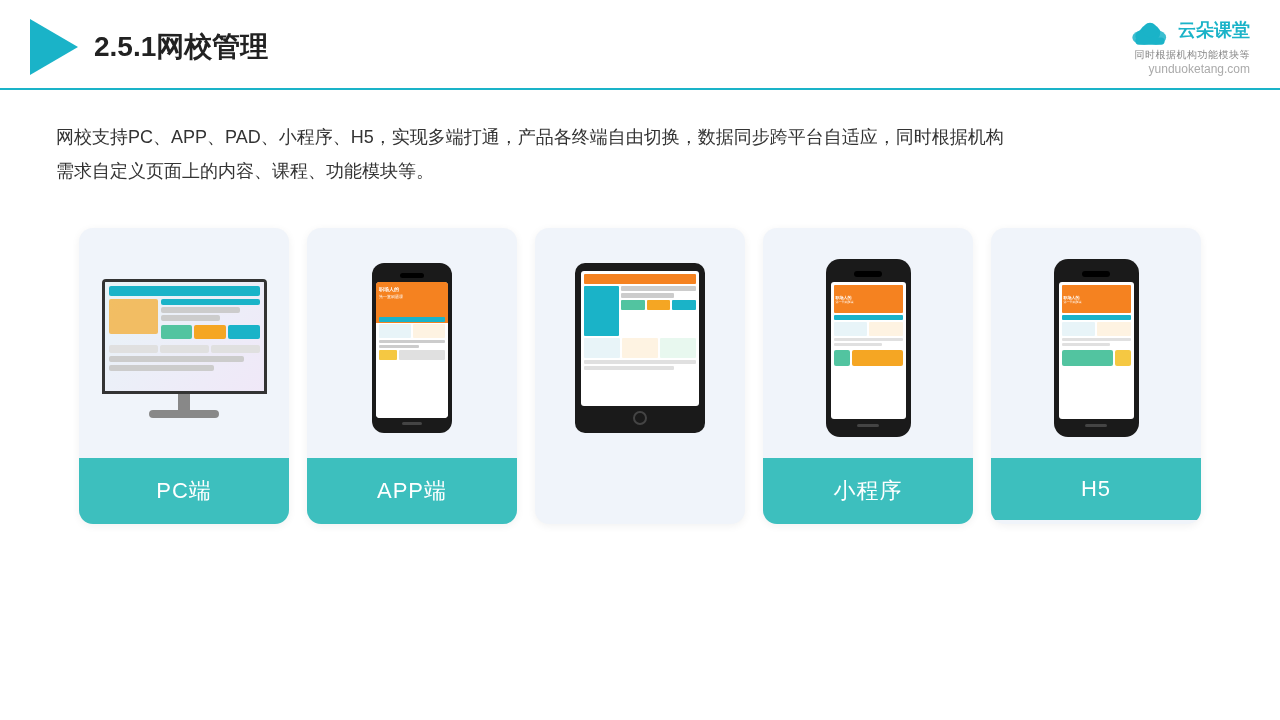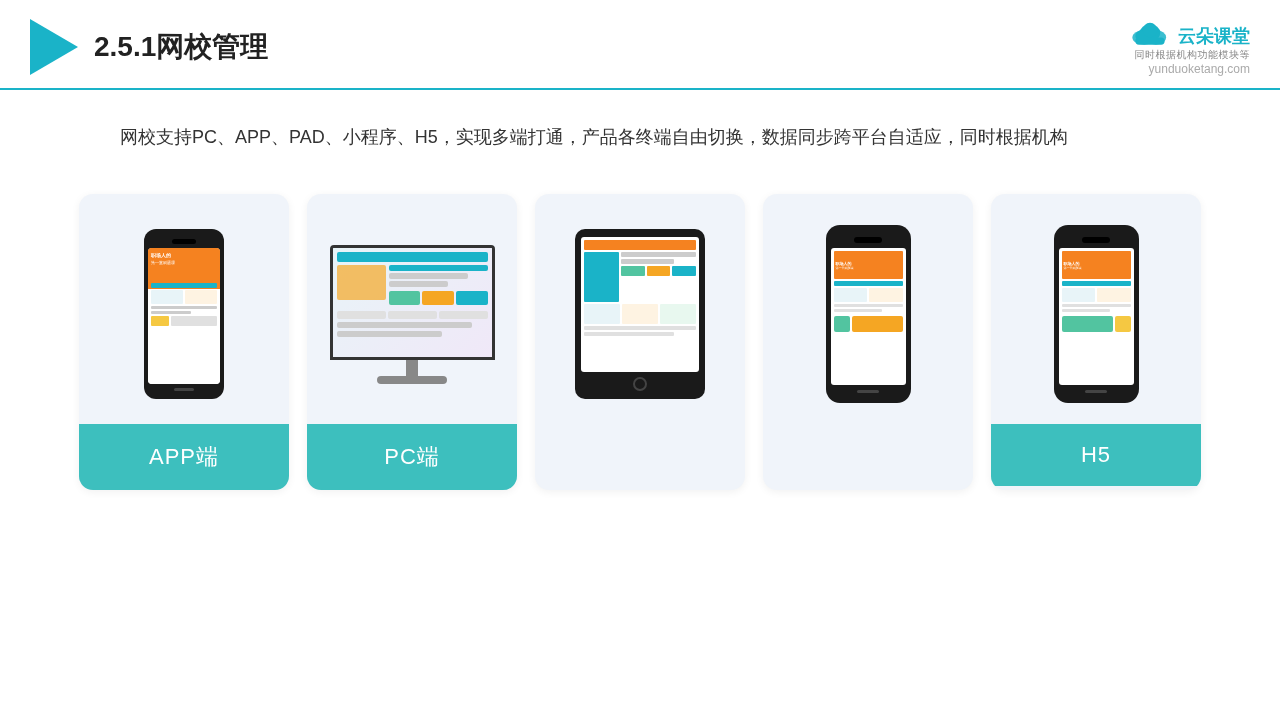--- a/index.html
+++ b/index.html
@@ -37,21 +37,21 @@
       font-weight: bold;
       color: #222;
     }
     .header-right {
       display: flex;
       flex-direction: column;
       align-items: flex-end;
     }
     .brand-logo {
       display: flex;
-      align-items: flex-end;
+      align-items: flex-start;
       gap: 6px;
     }
     .cloud-icon-svg {
       width: 44px;
       height: 30px;
     }
     .brand-text {
       font-size: 18px;
       color: #1ab3c8;
       font-weight: bold;
@@ -62,21 +62,21 @@
       text-align: right;
       letter-spacing: 0.5px;
     }
     .brand-url {
       font-size: 12px;
       color: #aaa;
     }
 
     
     .description {
-      padding: 30px 80px 10px 120px;
+      padding: 30px 80px 10px 56px;
       font-size: 18px;
       color: #333;
       line-height: 1.9;
     }
 
     
     .cards-container {
       display: flex;
       gap: 18px;
       padding: 20px 60px 30px 60px;
@@ -323,54 +323,24 @@
     </div>
     <div class="brand-sub">
       <span>同时根据机构</span><span>功能模块等</span>
     </div>
     <div class="brand-url">yunduoketang.com</div>
   </div>
 </div>
 
 <div class="description">
   <div>网校支持PC、APP、PAD、小程序、H5，实现多端打通，产品各终端自由切换，数据同步跨平台自适应，同时根据机构</div>
+  <div>需求自定义页面上的内容、课程、功能模块等。</div>
 </div>
 
 <div class="cards-container">
-
-  <div class="card">
-    <div class="card-image-area">
-      <div class="phone">
-        <div class="phone-notch"></div>
-        <div class="phone-screen">
-          <div class="phone-screen-content">
-            <div class="phone-screen-header" style="background:#f58220; padding:4px 3px; height:32px; display:flex; flex-direction:column; gap:2px;">
-              <div style="color:#fff; font-size:5px; font-weight:bold;">职场人的</div>
-              <div style="color:#fff; font-size:4px;">第一堂刷题课</div>
-            </div>
-            <div class="phone-screen-body">
-              <div class="phone-mini-bar" style="background:#1ab3c8; height:5px; margin-bottom:2px;"></div>
-              <div class="phone-mini-row">
-                <div class="phone-mini-block" style="height:14px; background:#e8f4f8;"></div>
-                <div class="phone-mini-block" style="height:14px; background:#fef3e2;"></div>
-              </div>
-              <div class="phone-mini-bar gray" style="height:3px; margin-bottom:2px;"></div>
-              <div class="phone-mini-bar gray half" style="height:3px; margin-bottom:2px;"></div>
-              <div class="phone-mini-row">
-                <div class="phone-mini-block" style="height:10px; background:#f5c842; flex:0 0 18px;"></div>
-                <div class="phone-mini-block" style="height:10px; background:#e0e0e0;"></div>
-              </div>
-            </div>
-          </div>
-        </div>
-        <div class="phone-home"></div>
-      </div>
-    </div>
-    <div class="card-label">APP端</div>
-  </div>
 
   <div class="card">
     <div class="card-image-area">
       <div class="monitor">
         <div class="monitor-screen">
           <div class="screen-content">
             <div class="screen-bar" style="background:#1ab3c8; height:10px;"></div>
             <div class="screen-row">
               <div class="screen-block" style="background:#f5a623; height:35px;"></div>
               <div style="flex:2; display:flex; flex-direction:column; gap:2px;">
@@ -395,20 +365,51 @@
         </div>
         <div class="monitor-base-neck"></div>
         <div class="monitor-base"></div>
       </div>
     </div>
     <div class="card-label">PC端</div>
   </div>
 
   <div class="card">
     <div class="card-image-area">
+      <div class="phone">
+        <div class="phone-notch"></div>
+        <div class="phone-screen">
+          <div class="phone-screen-content">
+            <div class="phone-screen-header" style="background:#f58220; padding:4px 3px; height:32px; display:flex; flex-direction:column; gap:2px;">
+              <div style="color:#fff; font-size:5px; font-weight:bold;">职场人的</div>
+              <div style="color:#fff; font-size:4px;">第一堂刷题课</div>
+            </div>
+            <div class="phone-screen-body">
+              <div class="phone-mini-bar" style="background:#1ab3c8; height:5px; margin-bottom:2px;"></div>
+              <div class="phone-mini-row">
+                <div class="phone-mini-block" style="height:14px; background:#e8f4f8;"></div>
+                <div class="phone-mini-block" style="height:14px; background:#fef3e2;"></div>
+              </div>
+              <div class="phone-mini-bar gray" style="height:3px; margin-bottom:2px;"></div>
+              <div class="phone-mini-bar gray half" style="height:3px; margin-bottom:2px;"></div>
+              <div class="phone-mini-row">
+                <div class="phone-mini-block" style="height:10px; background:#f5c842; flex:0 0 18px;"></div>
+                <div class="phone-mini-block" style="height:10px; background:#e0e0e0;"></div>
+              </div>
+            </div>
+          </div>
+        </div>
+        <div class="phone-home"></div>
+      </div>
+    </div>
+    <div class="card-label">APP端</div>
+  </div>
+
+  <div class="card">
+    <div class="card-image-area">
       <div class="tablet">
         <div class="tablet-screen">
           <div style="width:100%; height:100%; background:#fff; display:flex; flex-direction:column; gap:2px; padding:3px;">
             <div style="height:10px; background:#f58220; border-radius:1px;"></div>
             <div style="display:flex; gap:2px;">
               <div style="flex:0 0 35px; height:50px; background:#1ab3c8; border-radius:1px;"></div>
               <div style="flex:1; display:flex; flex-direction:column; gap:2px;">
                 <div style="height:5px; background:#ccc; border-radius:1px;"></div>
                 <div style="height:5px; background:#ccc; border-radius:1px; width:70%;"></div>
                 <div style="display:flex; gap:2px;">
@@ -451,20 +452,21 @@
             <div style="height:3px; background:#e0e0e0; border-radius:1px; width:70%;"></div>
             <div style="display:flex; gap:2px; margin-top:2px;">
               <div style="flex:0 0 16px; height:16px; background:#52c4a0; border-radius:2px;"></div>
               <div style="flex:1; height:16px; background:#f5a623; border-radius:2px;"></div>
             </div>
           </div>
         </div>
         <div class="mini-phone-home"></div>
       </div>
     </div>
+    <div class="card-label">小程序</div>
   </div>
 
   <div class="card">
     <div class="card-image-area">
       <div class="mini-phone">
         <div class="mini-phone-notch"></div>
         <div class="mini-phone-screen">
           <div style="width:100%; height:100%; background:#fff; display:flex; flex-direction:column; gap:2px; padding:3px;">
             <div style="height:28px; background:#f58220; border-radius:1px; display:flex; flex-direction:column; justify-content:center; padding:2px;">
               <div style="color:#fff; font-size:4px; font-weight:bold;">职场人的</div>

